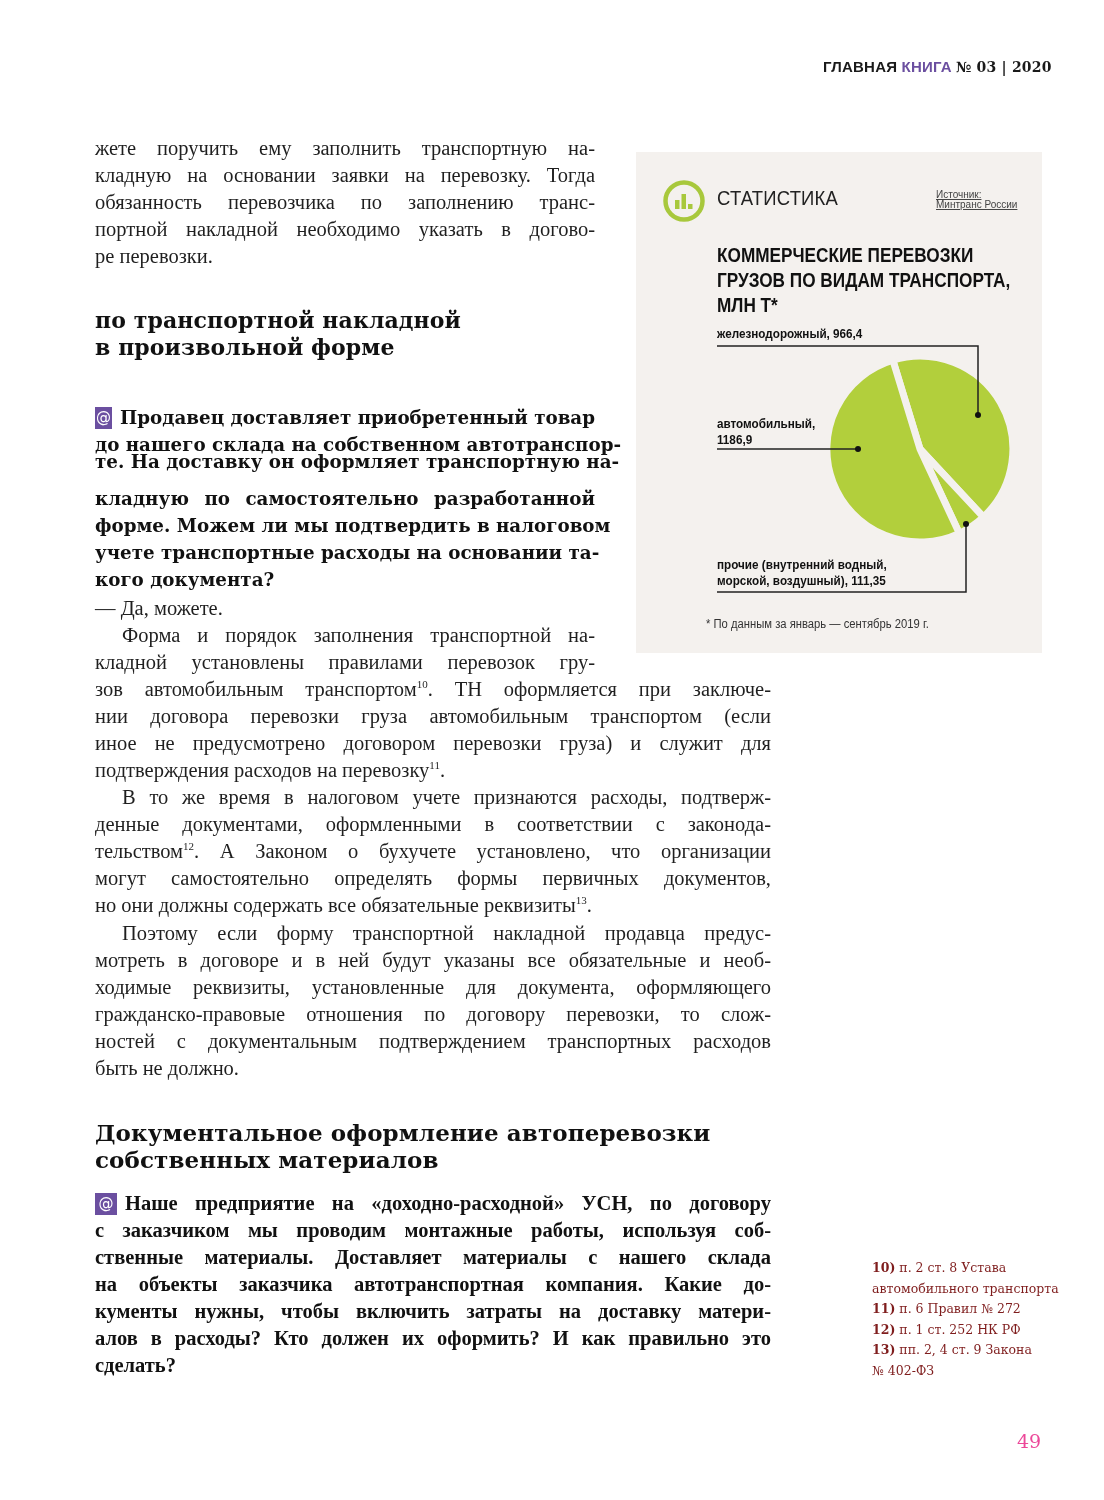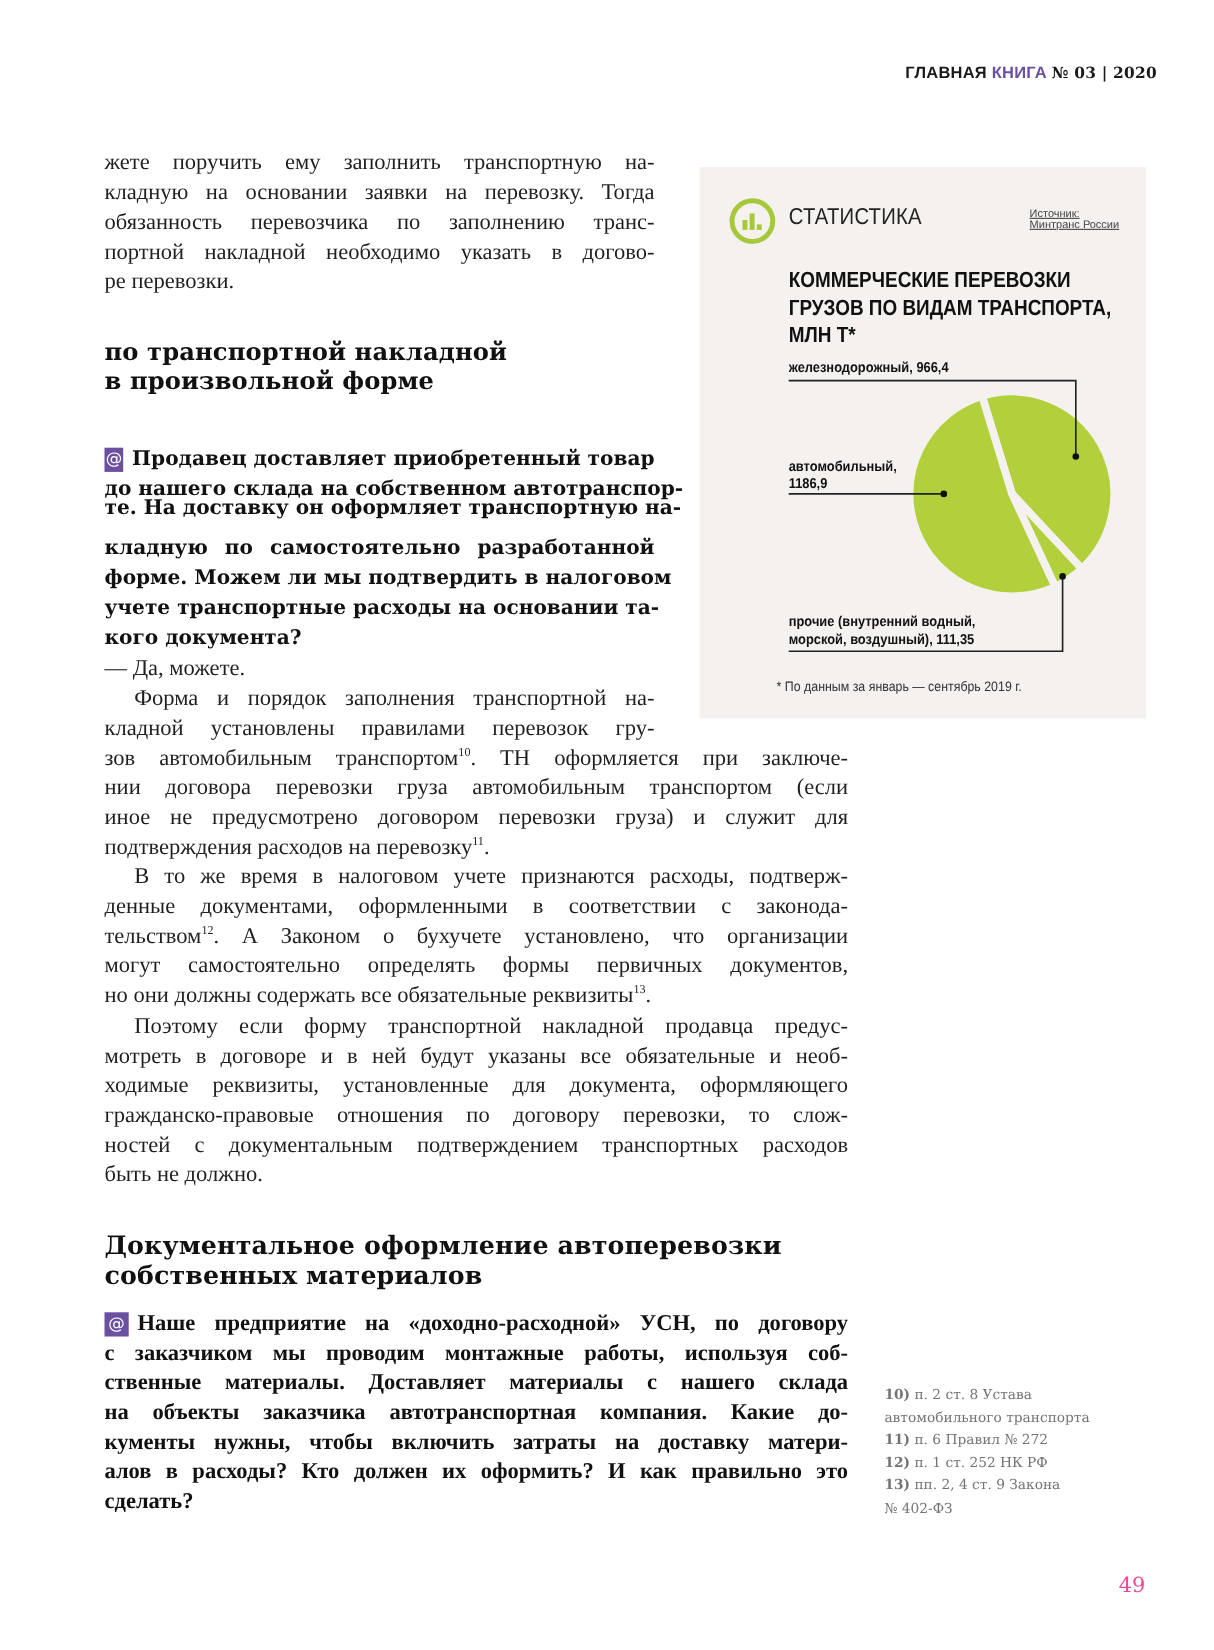--- a/index.html
+++ b/index.html
@@ -35,21 +35,21 @@
   sup { font-size: 11px; vertical-align: 8px; line-height: 0; }
 
   
   .panel { left: 636px; top: 140px; width: 406px; height: 501px; background: #f4f1ee; margin-top: 12px; }
   .panel-title { left: 81px; top: 34px; font-family: "Liberation Sans", sans-serif; font-size: 21px; color: #222; letter-spacing: 0.2px; transform: scaleX(0.88); transform-origin: left; }
   .source { left: 300px; top: 38px; font-family: "Liberation Sans", sans-serif; font-size: 10px; line-height: 10px; color: #444; text-decoration: underline; }
   .chart-title { left: 81px; top: 91px; font-family: "Liberation Sans", sans-serif; font-weight: bold; font-size: 20px; line-height: 25px; color: #111; transform: scaleX(0.86); transform-origin: left; white-space: nowrap; }
   .lbl { font-family: "Liberation Sans", sans-serif; font-weight: bold; font-size: 13px; line-height: 16px; color: #111; white-space: nowrap; transform: scaleX(0.9); transform-origin: left; }
   .foot { left: 70px; top: 465px; font-family: "Liberation Sans", sans-serif; font-size: 12.5px; color: #333; white-space: nowrap; transform: scaleX(0.9); transform-origin: left; }
 
-  .footnotes { left: 804px; top: 1258px; font-family: "DejaVu Serif", serif; font-size: 12.5px; line-height: 20.5px; color: #737373; white-space: nowrap; }
+  .footnotes { left: 872px; top: 1258px; font-family: "DejaVu Serif", serif; font-size: 12.5px; line-height: 20.5px; color: #7f1d1d; white-space: nowrap; }
   .footnotes b { font-weight: bold; }
   .page-num { left: 1017px; top: 1430px; font-family: "DejaVu Serif", serif; font-size: 19px; color: #ec4899; }
 </style>
 </head>
 <body>
 
 <div class="abs header">
   <span class="brand-b">ГЛАВНАЯ</span>
   <span class="brand-k">КНИГА</span>
   <span class="issue">№ 03 | 2020</span>

